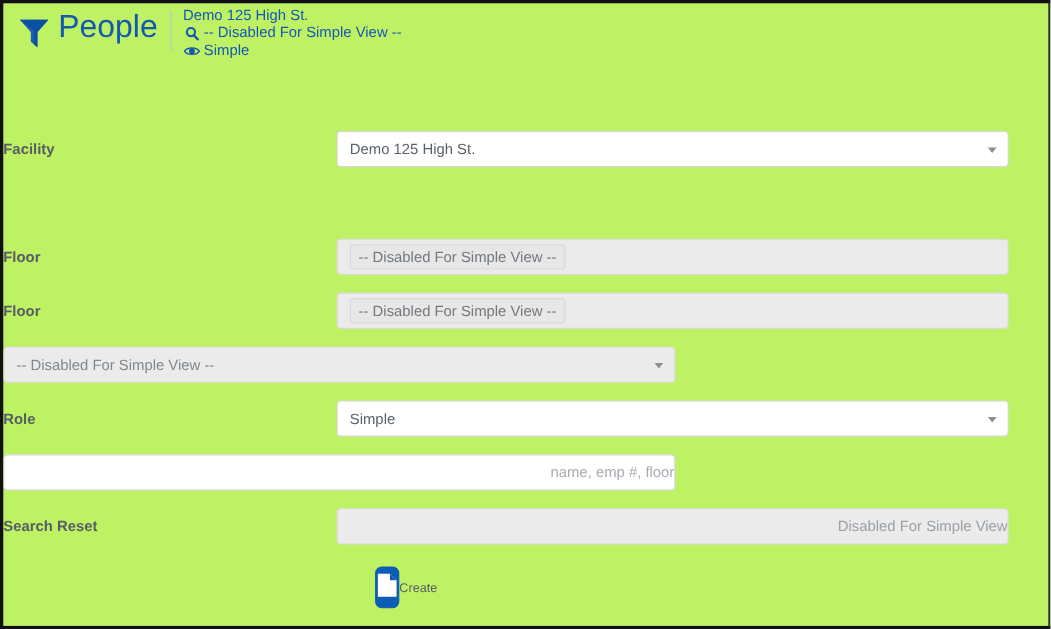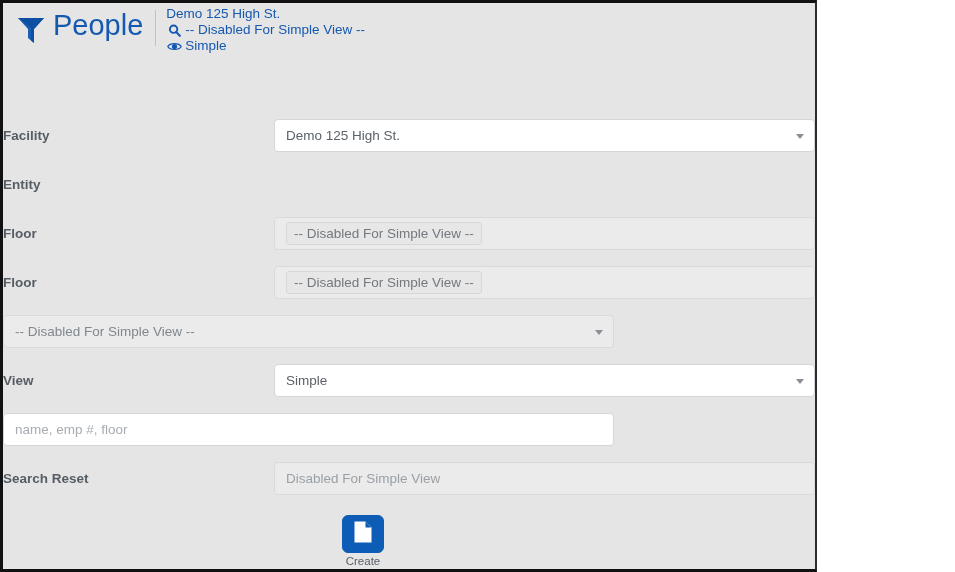--- a/index.html
+++ b/index.html
@@ -5,24 +5,24 @@
   html, body {
     margin: 0;
     padding: 0;
     background: #ffffff;
   }
   body {
     font-family: "Liberation Sans", sans-serif;
   }
   .app-frame {
     position: relative;
-    width: 817px;
+    width: 955px;
     height: 572px;
     box-sizing: border-box;
-    background: #e5e5e5;
+    background: #bef264;
     border-top: 3px solid #111111;
     border-left: 3px solid #111111;
     border-right: 2px solid #2b2b2b;
     border-bottom: 3px solid #111111;
     overflow: hidden;
   }
 
   
   .header {
     position: absolute;
@@ -124,20 +124,21 @@
     font-size: 13.5px;
     color: #5b6269;
   }
   .field.disabled {
     background: #ebebeb;
     border-color: #d9dadc;
     color: #81888e;
   }
   .field.placeholder-text {
     color: #a6acb2;
+    justify-content: flex-end;
   }
   .field.disabled.placeholder-text {
     color: #9aa0a6;
   }
   .field .tag {
     display: inline-flex;
     align-items: center;
     height: 21px;
     padding: 0 7px;
     border: 1px solid #d6d7d9;
@@ -171,21 +172,20 @@
     display: flex;
     align-items: flex-start;
     gap: 10px;
   }
   .btn-group.left { left: 338px; top: 4px; }
   .btn-group.right { right: 12px; top: 4px; }
 
   .icon-btn {
     width: 44px;
     display: flex;
-    flex-direction: column;
     align-items: center;
     cursor: pointer;
   }
   .icon-btn .box {
     width: 42px;
     height: 38px;
     border-radius: 6px;
     display: flex;
     align-items: center;
     justify-content: center;
@@ -257,21 +257,20 @@
 
     <div class="form-row">
       <div class="form-label">Facility</div>
       <div class="field">
         <span>Demo 125 High St.</span>
         <span class="caret"></span>
       </div>
     </div>
 
     <div class="form-row">
-      <div class="form-label">Entity</div>
     </div>
 
     <div class="form-row">
       <div class="form-label">Floor</div>
       <div class="field disabled">
         <span class="tag">-- Disabled For Simple View --</span>
       </div>
     </div>
 
     <div class="form-row">
@@ -282,21 +281,21 @@
     </div>
 
     <div class="form-row">
       <div class="field disabled">
         <span>-- Disabled For Simple View --</span>
         <span class="caret"></span>
       </div>
     </div>
 
     <div class="form-row">
-      <div class="form-label">View</div>
+      <div class="form-label">Role</div>
       <div class="field">
         <span>Simple</span>
         <span class="caret"></span>
       </div>
     </div>
 
     <div class="form-row">
       <div class="field placeholder-text">
         <span>name, emp #, floor</span>
       </div>

